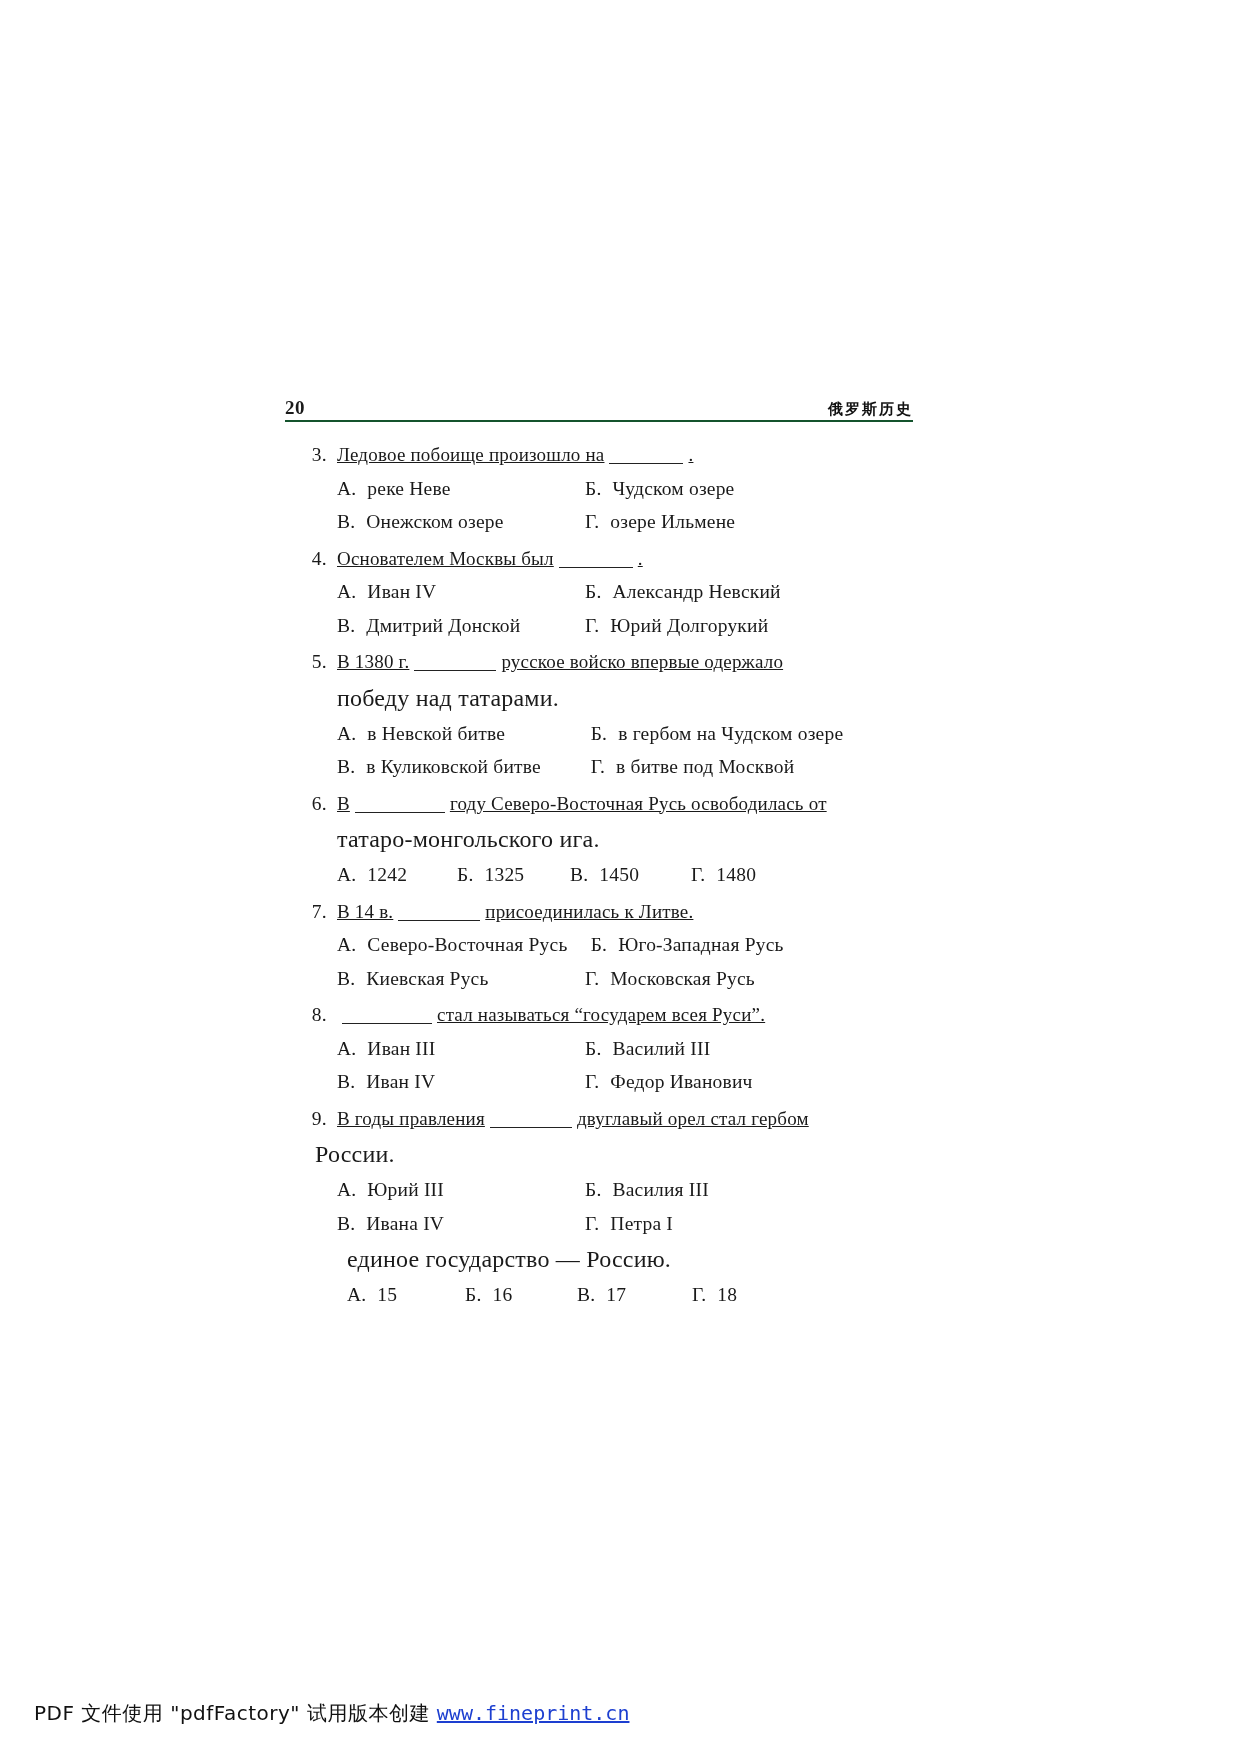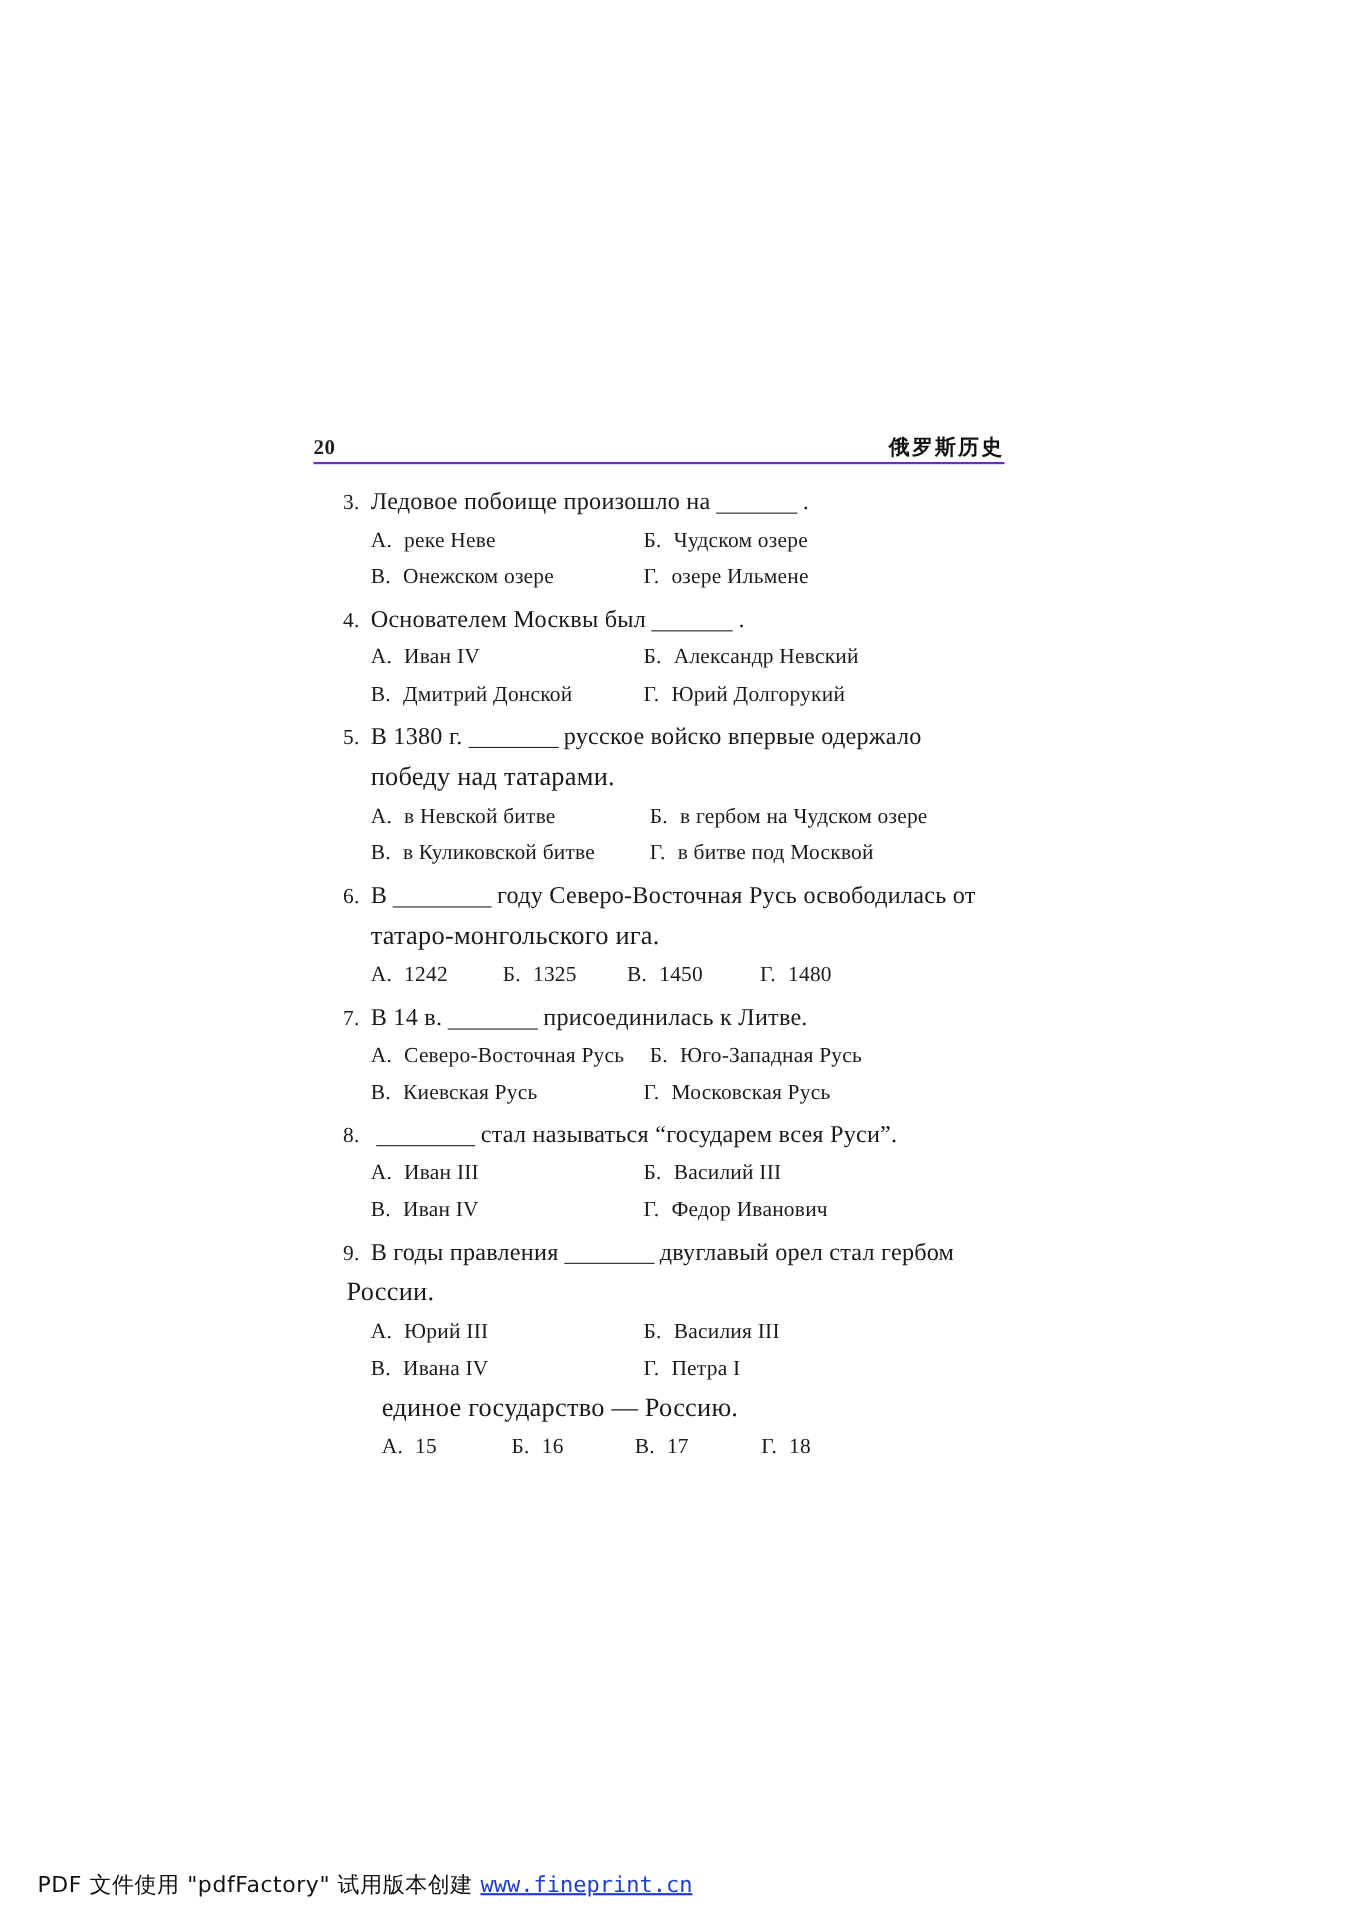--- a/index.html
+++ b/index.html
@@ -23,37 +23,37 @@
     width: 1240px;
     height: 1755px;
   }
 
   
   .header {
     position: absolute;
     left: 285px;
     top: 398px;
     width: 628px;
-    border-bottom: 2px solid #6d28d9;
+    border-bottom: 2px solid #14532d;
     padding-bottom: 3px;
     display: flex;
     align-items: flex-end;
     justify-content: space-between;
   }
   .header .folio {
     font-family: "Liberation Serif", serif;
     font-weight: bold;
     font-size: 19px;
     line-height: 1;
     letter-spacing: 0.5px;
   }
   .header .runtitle {
     font-family: "DejaVu Sans", sans-serif;
     font-weight: bold;
-    font-size: 19px;
+    font-size: 15px;
     letter-spacing: 2px;
     line-height: 1;
     color: #111;
   }
 
   
   .content {
     position: absolute;
     left: 285px;
     top: 428px;
@@ -74,22 +74,23 @@
   .qnum {
     width: 42px;
     text-align: right;
     padding-right: 10px;
     flex: none;
     font-size: 19.5px;
     letter-spacing: 0.3px;
   }
   .qtext {
     flex: 1;
-    font-size: 22px;
+    font-size: 19px;
     letter-spacing: 0.2px;
+    text-decoration: underline;
   }
   .qcont {
     margin-top: 14px;
     margin-left: 52px;
     font-size: 24px;
     letter-spacing: 0.2px;
   }
 
   .blank {
     display: inline-block;

